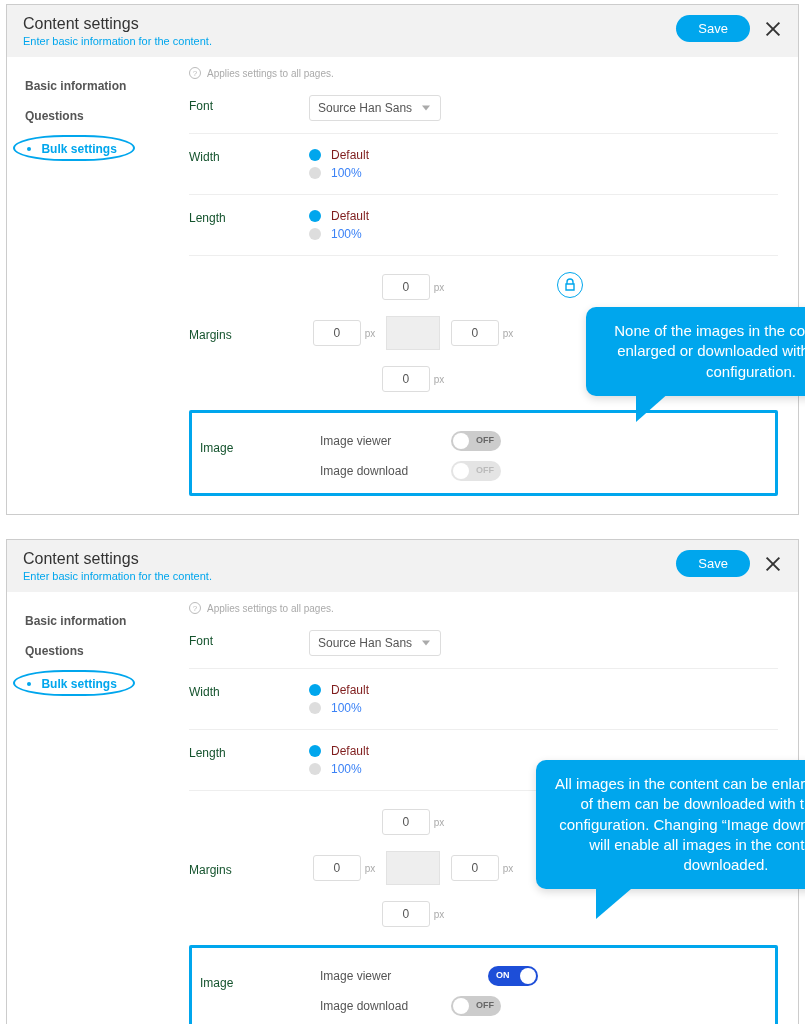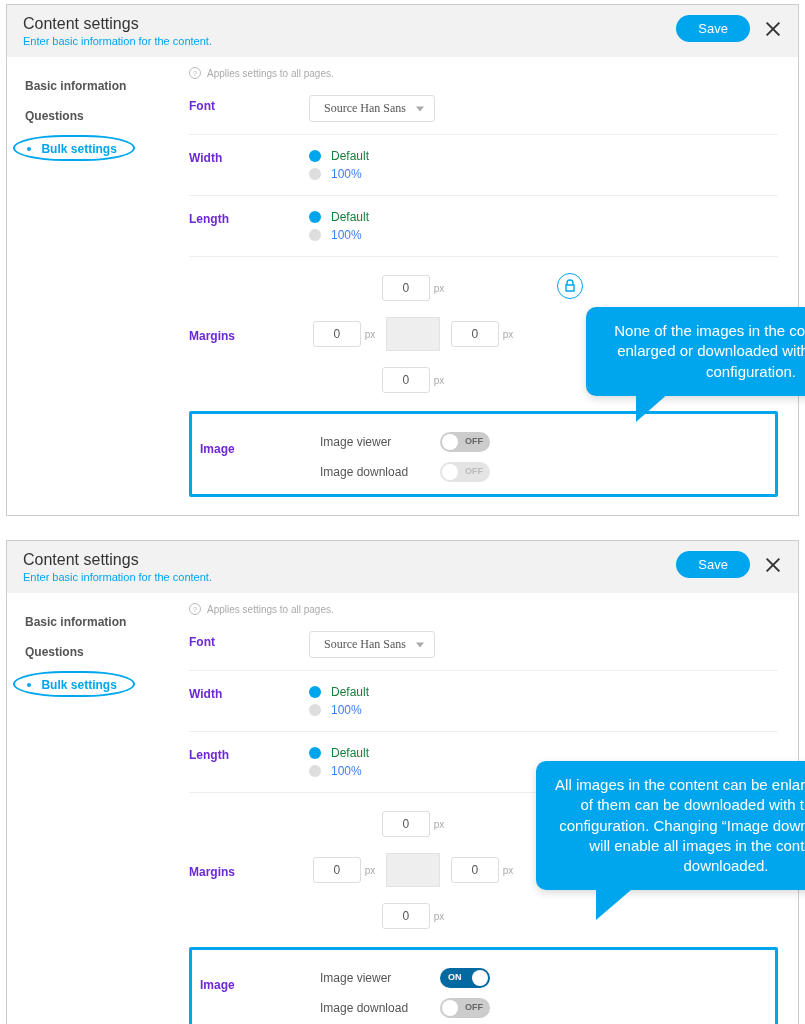--- a/index.html
+++ b/index.html
@@ -20,44 +20,44 @@
   .side-item { font-size: 12px; color: #555; padding: 8px 18px; cursor: pointer; }
   .side-active-wrap { position: relative; display: inline-block; margin: 4px 0 0 6px; padding: 4px 18px 4px 14px; }
   .side-active-wrap::before { content:''; position:absolute; inset:0; border:2px solid #00a6ed; border-radius: 50% / 60%; }
   .side-active-dot { width:4px; height:4px; background:#00a6ed; border-radius:50%; display:inline-block; margin-right:6px; vertical-align:middle; }
   .side-active-label { font-size:12px; color:#00a6ed; vertical-align:middle; }
   .content { flex: 1; padding: 10px 20px 18px 12px; position: relative; }
   .hint-row { display:flex; align-items:center; gap:6px; color:#aaa; font-size:10px; margin-bottom:12px; }
   .qmark { width:12px; height:12px; border:1px solid #bbb; border-radius:50%; display:flex; align-items:center; justify-content:center; font-size:8px; color:#bbb; }
   .field-row { display:flex; align-items:flex-start; padding:12px 0; border-top:1px solid #eee; }
   .field-row.first { border-top: none; padding-top: 4px; }
-  .field-label { width:120px; font-size:12px; color:#6d28d9; font-weight:700; padding-top:4px; }
+  .field-label { width:120px; font-size:12px; color:#14532d; font-weight:400; padding-top:4px; }
   .field-body { flex:1; }
-  .select { border:1px solid #ddd; background:#fff; font-size:12px; color:#555; padding:5px 28px 5px 14px; border-radius:3px; position:relative; cursor:pointer; display:inline-block;font-family:Liberation Serif, serif; }
+  .select { border:1px solid #ddd; background:#fff; font-size:12px; color:#555; padding:5px 28px 5px 8px; border-radius:3px; position:relative; cursor:pointer; display:inline-block; }
   .select::after { content:''; position:absolute; right:10px; top:50%; width:0; height:0; border-left:4px solid transparent; border-right:4px solid transparent; border-top:5px solid #aaa; transform:translateY(-50%); }
   .radio-line { display:flex; align-items:center; gap:10px; font-size:12px; padding:2px 0; }
   .radio-dot { width:12px; height:12px; border-radius:50%; background:#ddd; position:relative; flex-shrink:0; }
   .radio-dot.on { background:#00a6ed; }
-  .radio-label-on { color:#15803d; }
+  .radio-label-on { color:#7f1d1d; }
   .radio-label-off { color:#3b82f6; }
   .margins-grid { display:grid; grid-template-columns: 70px 40px 70px; grid-template-rows: 38px 38px 38px; column-gap: 14px; row-gap: 8px; align-items:center; justify-items:center; }
   .num-input { width:48px; border:1px solid #ddd; border-radius:3px; padding:5px 6px; font-size:12px; text-align:center; color:#555; }
   .unit { font-size:10px; color:#aaa; margin-left:4px; }
   .margins-cell { display:flex; align-items:center; }
   .center-preview { width:54px; height:34px; background:#eee; border:1px solid #e2e2e2; }
   .lock-circle { width:26px; height:26px; border:1px solid #00a6ed; border-radius:50%; display:flex; align-items:center; justify-content:center; margin-left: 40px; }
   .lock-svg { width:12px; height:14px; }
   .image-section { display:flex; align-items:flex-start; padding: 18px 8px 12px 8px; border-top: 1px solid #eee; }
   .image-section.highlight { border:3px solid #00a6ed; border-radius:2px; }
   .img-toggles { display:flex; flex-direction:column; gap:10px; }
-  .toggle-row { display:flex; align-items:center; gap:15px; }
+  .toggle-row { display:flex; align-items:center; gap:26px; }
   .toggle-label { font-size:12px; color:#555; width:105px; }
   .switch { width:50px; height:20px; border-radius:10px; position:relative; display:flex; align-items:center; }
   .switch-off { background:#ccc; }
-  .switch-on { background:#0369a1; }
+  .switch-on { background:#1d4ed8;margin-left:37px; }
   .switch-disabled { background:#e4e4e4; }
   .switch-knob { width:16px; height:16px; background:#fff; border-radius:50%; position:absolute; top:2px; }
   .switch-off .switch-knob, .switch-disabled .switch-knob { left:2px; }
   .switch-on .switch-knob { right:2px; }
   .switch-text { font-size:9px; font-weight:700; position:absolute; top:4px; }
   .switch-off .switch-text { right:7px; color:#666; }
   .switch-disabled .switch-text { right:7px; color:#bbb; }
   .switch-on .switch-text { left:8px; color:#fff; }
   .callout { position:absolute; z-index:10; background:#00a6ed; color:#fff; border-radius:10px; padding:14px 18px; font-size:15px; text-align:center; line-height:1.35; box-shadow:0 3px 8px rgba(0,0,0,0.15); }
   .callout-tail { position:absolute; width:0; height:0; }

